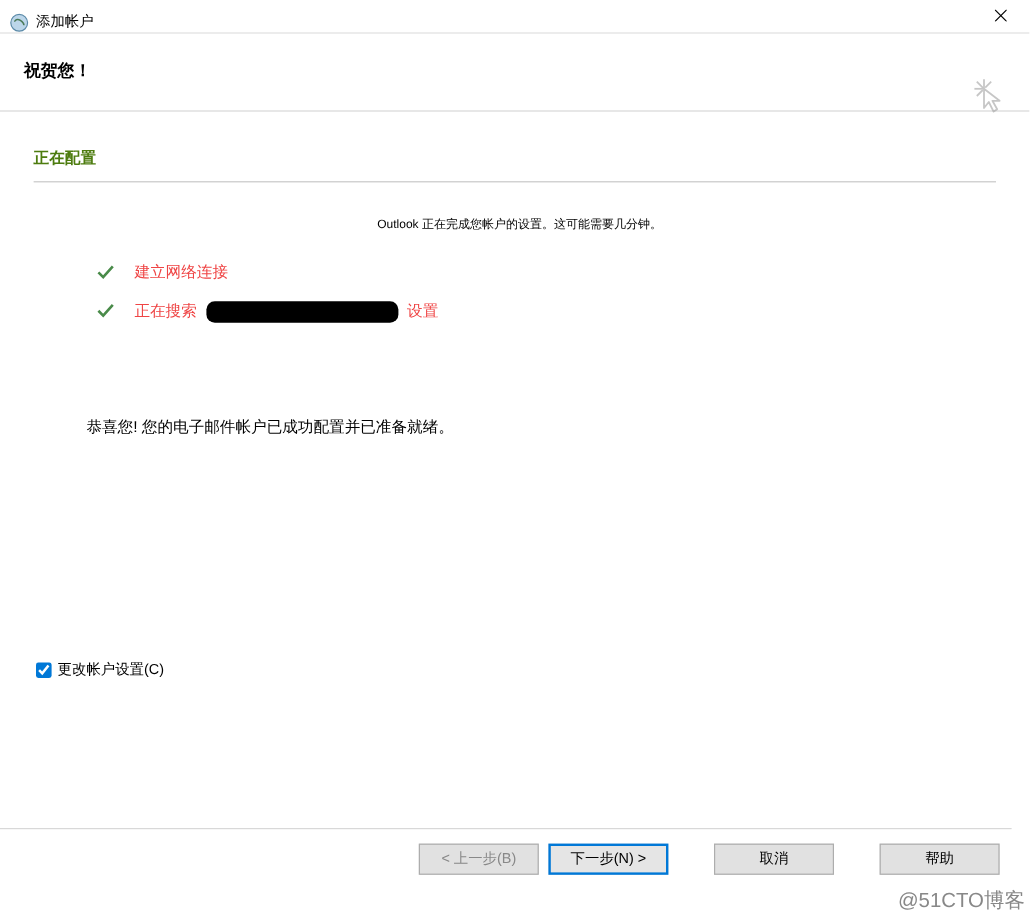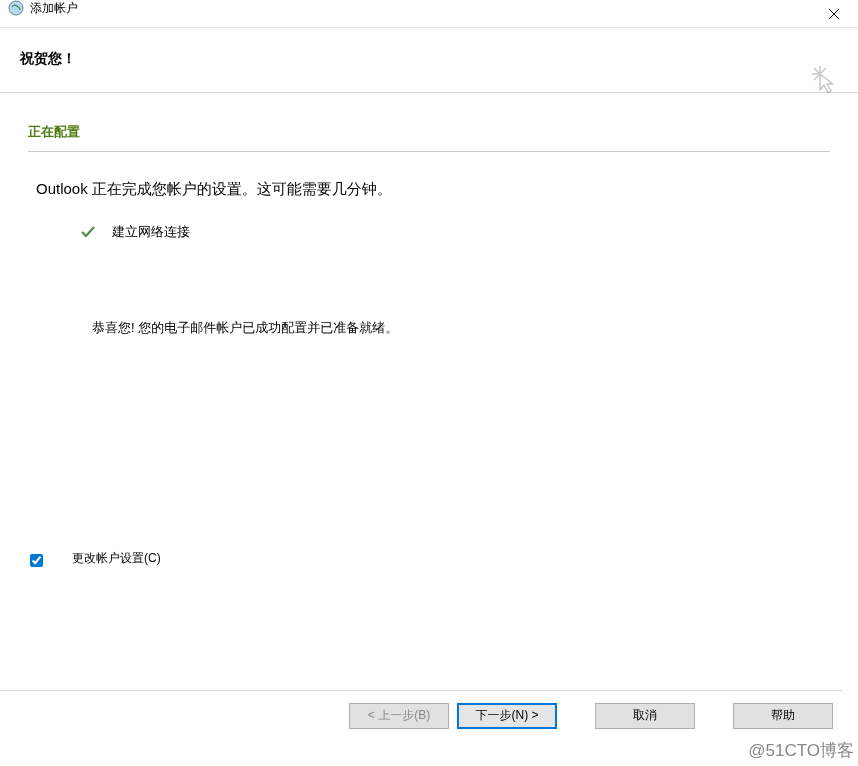--- a/index.html
+++ b/index.html
@@ -11,21 +11,21 @@
       font-family: "Microsoft YaHei", "Segoe UI", Tahoma, sans-serif;
       font-size: 12px;
       background: #fff;
       width: 858px;
       height: 766px;
       position: relative;
       overflow: hidden;
     }
     .titlebar {
       display: flex;
-      align-items: flex-start;
+      align-items: flex-end;
       height: 28px;
       padding: 0 4px;
       border-bottom: 1px solid #e0e0e0;
     }
     .titlebar-icon {
       width: 16px;
       height: 16px;
       margin-right: 6px;
       margin-left: 4px;
     }
@@ -69,34 +69,35 @@
       font-weight: bold;
       color: #4d7c0f;
       padding-bottom: 10px;
     }
     .section-divider {
       height: 1px;
       background: #c8c8c8;
       margin-bottom: 28px;
     }
     .status-msg {
-      font-size: 15px;
+      font-size: 10px;
       color: #000;
       margin-left: 8px;
       margin-bottom: 24px;
+      text-align: center;
     }
     .steps {
       margin-left: 52px;
     }
     .step {
       display: flex;
       align-items: center;
       margin-bottom: 14px;
       font-size: 13px;
-      color: #000000;
+      color: #ef4444;
     }
     .step-check {
       width: 16px;
       height: 16px;
       margin-right: 16px;
       flex-shrink: 0;
     }
     .step-text {
       white-space: nowrap;
     }
@@ -113,32 +114,31 @@
     .redacted::before,
     .redacted::after {
       content: "";
       position: absolute;
       background: #000;
       border-radius: 50%;
     }
     .success-msg {
       font-size: 13px;
       color: #000;
-      margin-left: 64px;
+      margin-left: 44px;
       margin-top: 78px;
     }
     .checkbox-row {
       position: absolute;
       left: 30px;
       top: 550px;
       display: flex;
-      align-items: flex-end;
-      font-size: 12px;
-      color: #000;
-      gap: 24px;
+      align-items: center;
+      font-size: 12px;
+      color: #000;
     }
     .checkbox-row input[type="checkbox"] {
       width: 13px;
       height: 13px;
       margin-right: 5px;
       accent-color: #0078d7;
     }
     .button-bar {
       position: absolute;
       left: 0;
@@ -228,20 +228,32 @@
   <div class="steps">
     <div class="step">
       <span class="step-check">
         <svg viewBox="0 0 16 16" width="16" height="16">
           <path d="M2 8 L6 12 L14 3" fill="none" stroke="#4a8b4a" stroke-width="2.2"></path>
         </svg>
       </span>
       <span class="step-text">建立网络连接</span>
     </div>
 
+    <div class="step">
+      <span class="step-check">
+        <svg viewBox="0 0 16 16" width="16" height="16">
+          <path d="M2 8 L6 12 L14 3" fill="none" stroke="#4a8b4a" stroke-width="2.2"></path>
+        </svg>
+      </span>
+      <span class="step-text">
+        <span>正在搜索</span>
+        <span class="redacted"></span>
+        <span>设置</span>
+      </span>
+    </div>
 
   </div>
 
   <div class="success-msg">恭喜您! 您的电子邮件帐户已成功配置并已准备就绪。</div>
 </div>
 
 <label class="checkbox-row">
   <input type="checkbox" checked="" style="">
   <span>更改帐户设置(C)</span>
 </label>

